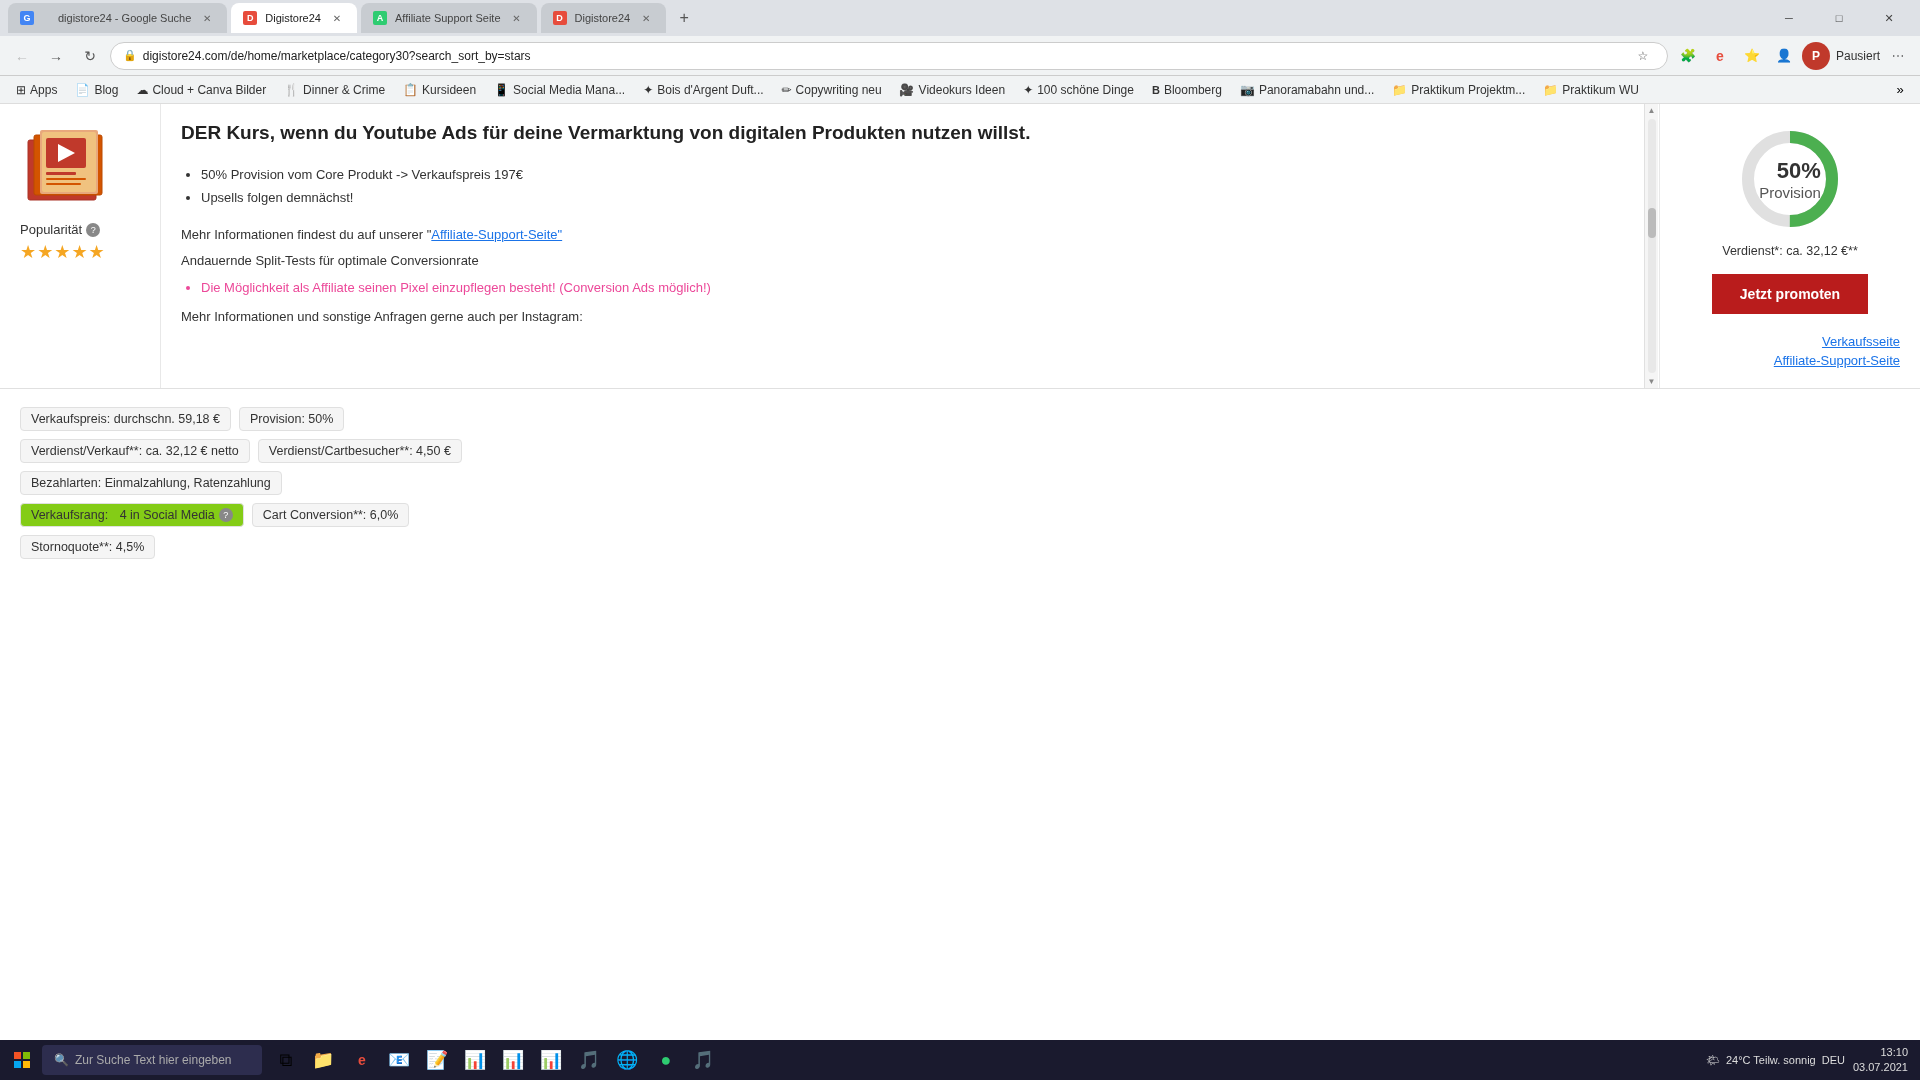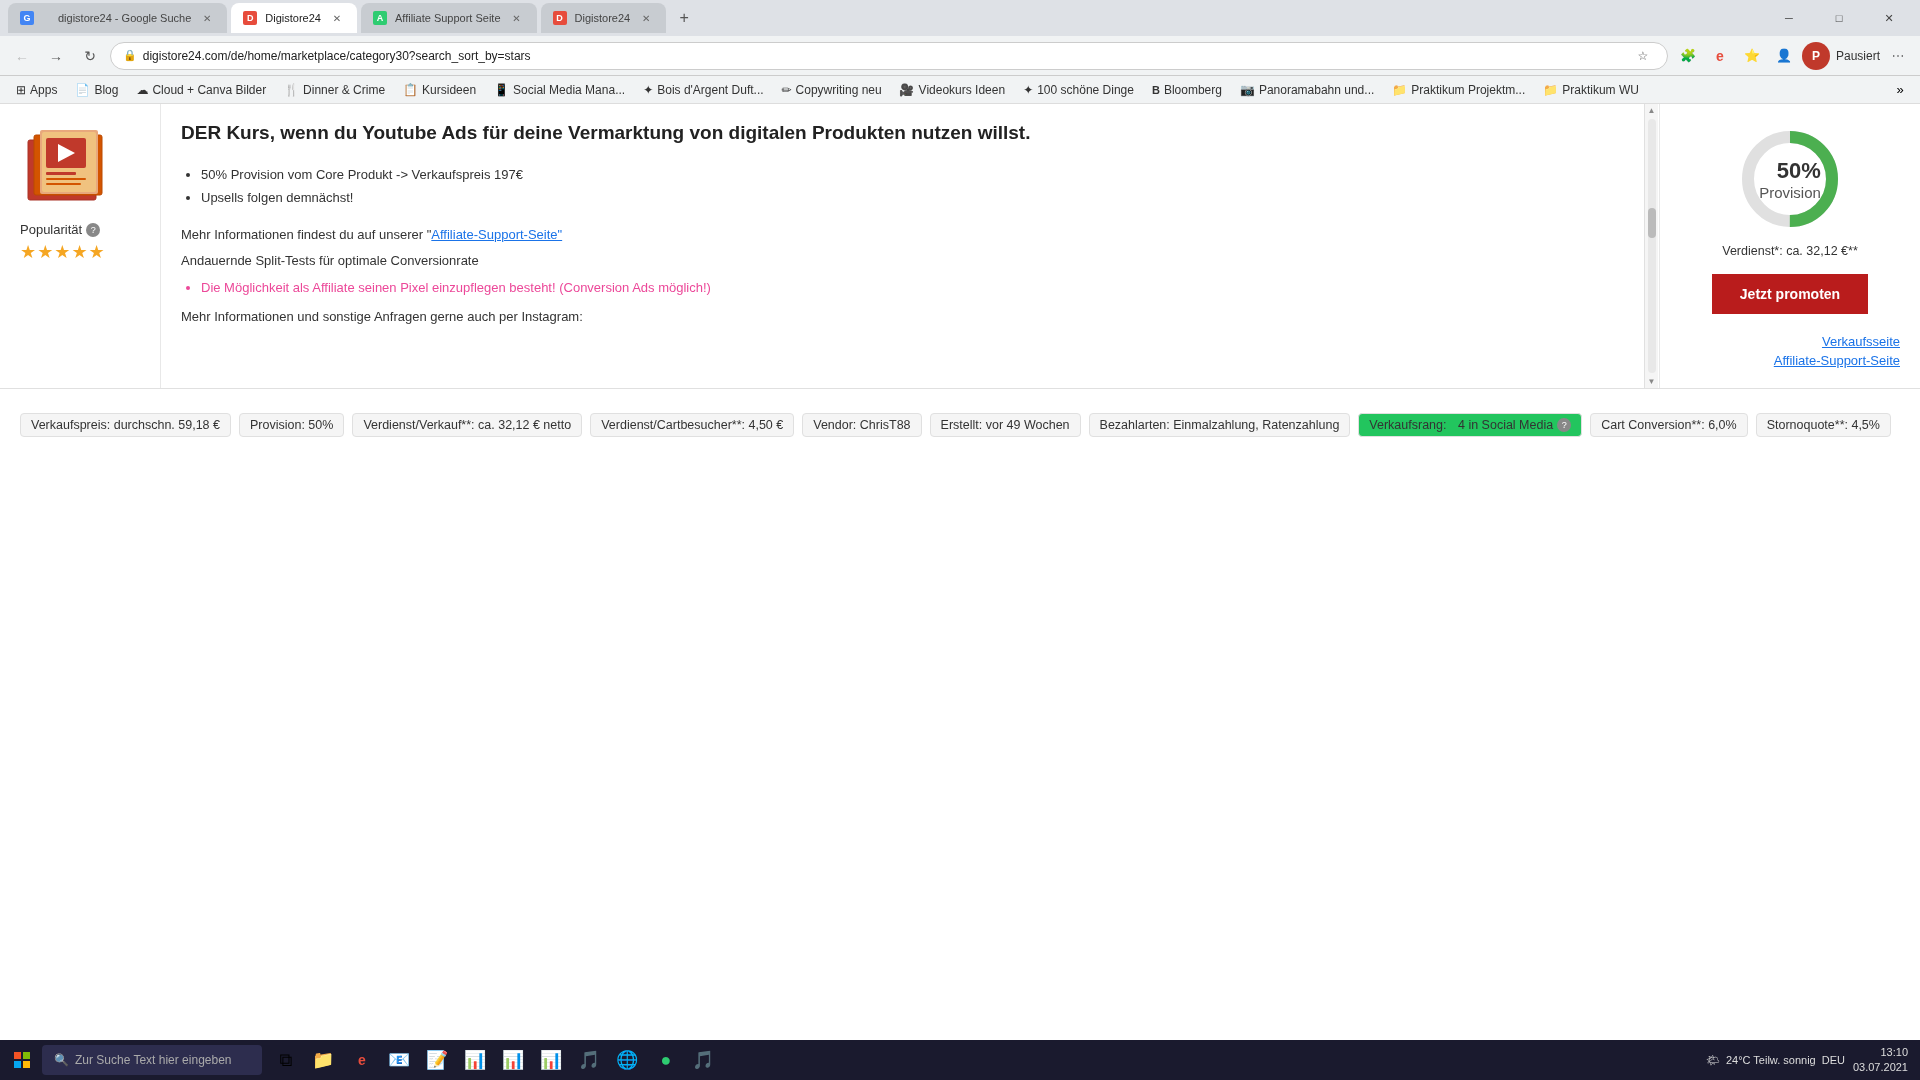--- a/index.html
+++ b/index.html
@@ -80,25 +80,25 @@
     .earnings-text { margin-top: 10px; font-size: 12.5px; color: #333; text-align: center; }
 
     
     .promote-btn { margin-top: 16px; background: #b91c1c; color: #fff; border: none; border-radius: 0; padding: 12px 28px; font-size: 14px; font-weight: bold; cursor: pointer; white-space: nowrap; }
 
     
     .right-links { margin-top: 20px; display: flex; flex-direction: column; align-items: flex-end; gap: 4px; width: 100%; }
     .right-link { color: #1a73e8; text-decoration: underline; cursor: pointer; font-size: 13px; text-align: right; }
 
     
-    .bottom-info { background: #fff; border-top: 1px solid #e0e0e0; padding: 24px 20px; display: flex; flex-direction: row; gap: 8px; }
+    .bottom-info { background: #fff; border-top: 1px solid #e0e0e0; padding: 18px 20px; display: flex; flex-direction: column; gap: 8px; }
     .info-row { display: flex; gap: 8px; flex-wrap: wrap; align-items: center; }
     .info-badge { background: #f5f5f5; border: 1px solid #e0e0e0; border-radius: 4px; padding: 4px 10px; font-size: 12.5px; color: #333; }
     .info-badge strong { font-weight: normal; }
-    .rank-badge { background: #22c55e; border: 1px solid #e0e0e0; border-radius: 4px; padding: 4px 10px; font-size: 12.5px; color: #333; display: flex; align-items: center; gap: 4px; }
+    .rank-badge { background: #84cc16; border: 1px solid #e0e0e0; border-radius: 4px; padding: 4px 10px; font-size: 12.5px; color: #333; display: flex; align-items: center; gap: 4px; }
     .help-icon { display: inline-flex; width: 14px; height: 14px; background: #888; color: #fff; border-radius: 50%; font-size: 9px; align-items: center; justify-content: center; cursor: pointer; }
 
     
     .taskbar { background: #1a1a2e; height: 40px; display: flex; align-items: center; padding: 0 4px; gap: 2px; position: fixed; bottom: 0; width: 1920px; z-index: 100; }
     .taskbar-start { width: 36px; height: 36px; display: flex; align-items: center; justify-content: center; color: #fff; cursor: pointer; }
     .taskbar-search { display: flex; align-items: center; gap: 6px; background: #2d2d4e; border-radius: 4px; padding: 4px 12px; height: 30px; min-width: 220px; cursor: pointer; }
     .taskbar-search-icon { color: #aaa; font-size: 12px; }
     .taskbar-search-text { color: #aaa; font-size: 12px; }
     .taskbar-apps { display: flex; gap: 2px; margin-left: 4px; }
     .taskbar-app { width: 36px; height: 36px; border-radius: 4px; display: flex; align-items: center; justify-content: center; cursor: pointer; font-size: 18px; }
@@ -335,30 +335,20 @@
 
         <div class="info-row">
           <div class="info-badge">
             <span>Verdienst/Verkauf**: ca. 32,12 € netto</span>
           </div>
           <div class="info-badge">
             <span>Verdienst/Cartbesucher**: 4,50 €</span>
           </div>
         </div>
 
-        <div class="info-row">
-          <div class="info-badge">
-            <span>Vendor:</span>
-            <strong>ChrisT88</strong>
-          </div>
-          <div class="info-badge">
-            <span>Erstellt:</span>
-            <strong>vor 49 Wochen</strong>
-          </div>
-        </div>
 
         <div class="info-row">
           <div class="info-badge">
             <span>Bezahlarten:</span>
             <strong>Einmalzahlung, Ratenzahlung</strong>
           </div>
         </div>
 
         <div class="info-row">
           <div class="rank-badge">

